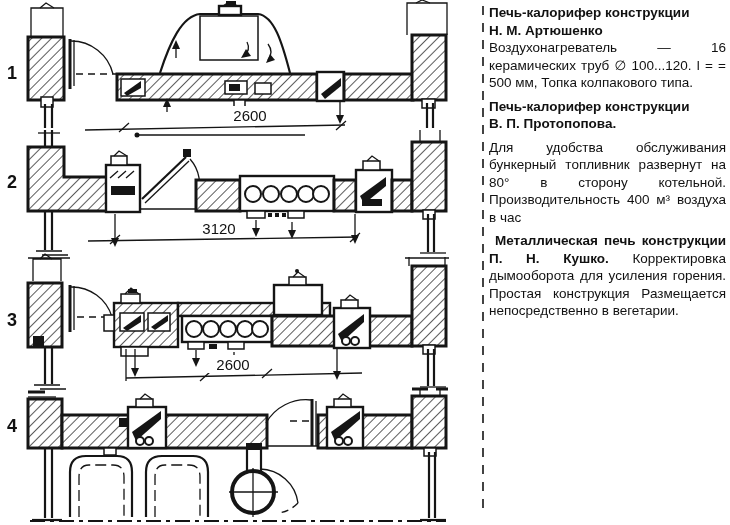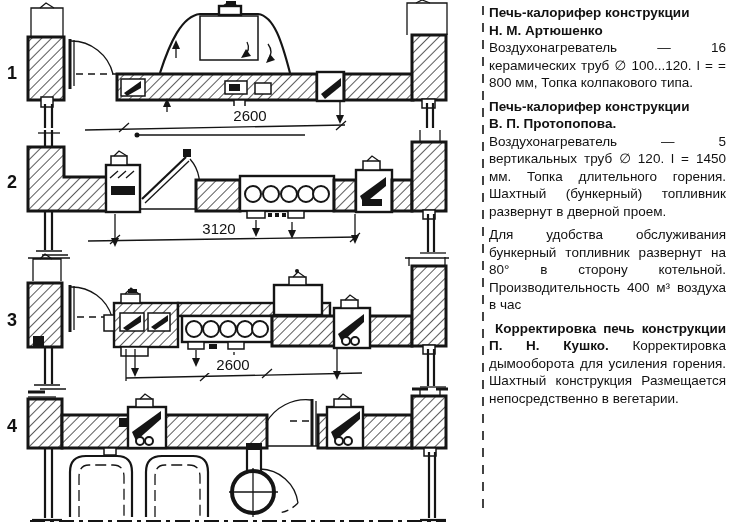--- a/index.html
+++ b/index.html
@@ -311,29 +311,28 @@
       <path class="ln2 dashdot" d="M30 521 H446"></path>
     </g>
 
     <path class="ln dashsep" d="M483 6 V516"></path>
   </svg>
 
   <div class="text-col">
     <div class="para">
       <div class="hd">Печь-калорифер конструкции
 Н. М. Артюшенко</div>
-      <div>Воздухонагреватель — 16 керамических труб ∅ 100...120. l = = 800 мм, Топка колпакового типа.</div>
+      <div>Воздухонагреватель — 16 керамических труб ∅ 100...120. l = = 500 мм, Топка колпакового типа.</div>
     </div>
     <div class="para">
       <div class="hd">Печь-калорифер конструкции
 В. П. Протопопова.</div>
-      <div>Воздухонагреватель — 5 вертикальных труб ∅ 120. l = 1450 мм. Топка длительного горения. Шахтный (бункерный) топливник развернут в дверной проем.</div>
     </div>
     <div class="para">
       <div>Для удобства обслуживания бункерный топливник развернут на 80° в сторону котельной. Производительность 400 м³ воздуха в час</div>
     </div>
     <div class="para para-inline">
-      <span class="hdi">Корректировка печь конструкции П. Н. Кушко.</span>
-      <span>Корректировка дымооборота для усиления горения. Шахтный конструкция Размещается непосредственно в вегетарии.</span>
+      <span class="hdi">Металлическая печь конструкции П. Н. Кушко.</span>
+      <span>Корректировка дымооборота для усиления горения. Простая конструкция Размещается непосредственно в вегетарии.</span>
     </div>
   </div>
 
 </div>
 
 </body></html>

